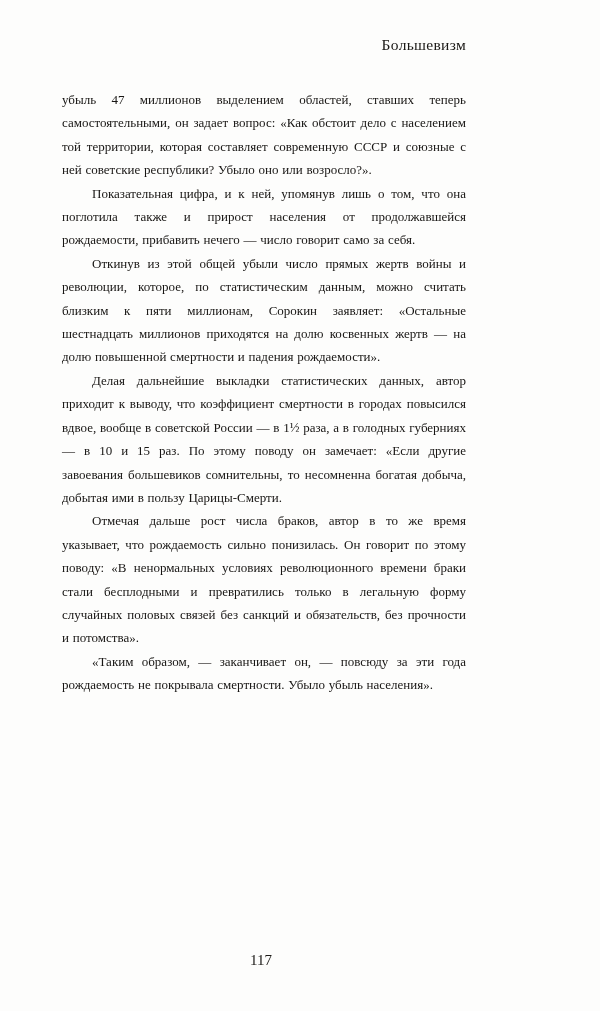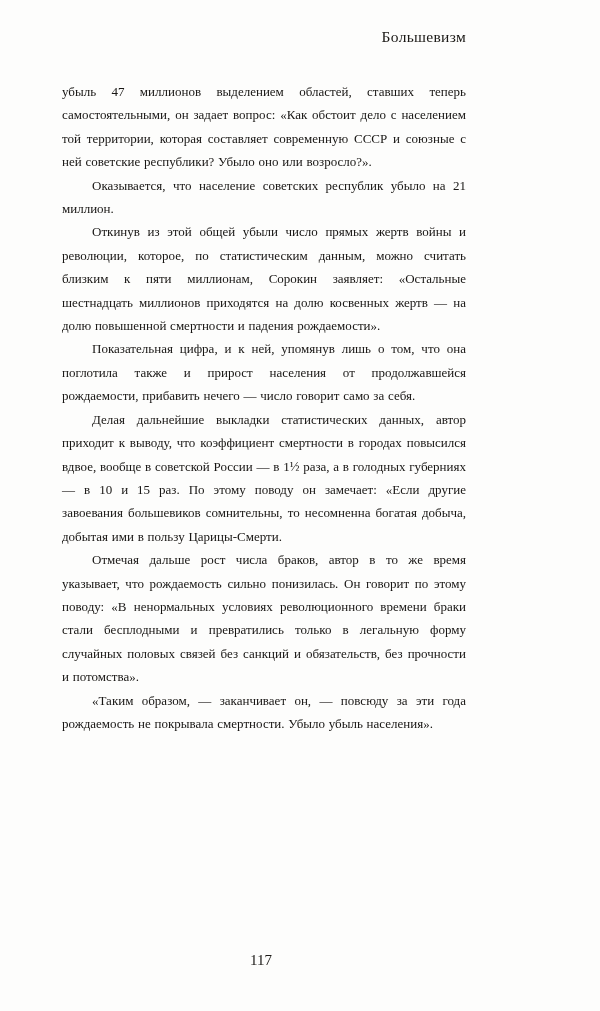--- a/index.html
+++ b/index.html
@@ -11,21 +11,21 @@
     height: 1011px;
     background: #fdfdfc;
     color: #171513;
     font-family: "Liberation Serif", "DejaVu Serif", serif;
     overflow: hidden;
   }
   .page {
     box-sizing: border-box;
     width: 522px;
     height: 1011px;
-    padding: 28px 56px 0 62px;
+    padding: 36px 56px 0 62px;
     position: relative;
   }
   .running-header {
     text-align: right;
     font-size: 15.5px;
     letter-spacing: 0.3px;
     color: #1b1916;
     margin: 0 0 34px 0;
   }
   .body-text {
@@ -54,22 +54,21 @@
   }
 </style>
 </head>
 <body>
 
 <div class="page">
   <div class="running-header">Большевизм</div>
 
   <div class="body-text">
       <p class="para" lang="ru">убыль 47 миллионов выделением областей, ставших теперь самостоятельными, он задает вопрос: «Как обстоит дело с населением той территории, которая составляет современную СССР и союзные с ней советские республики? Убыло оно или возросло?».</p>
-      <p class="para indent" lang="ru">Оказывается, что население советских республик убыло на 21 миллион.</p>
+      <p class="para indent" lang="ru">Показательная цифра, и к ней, упомянув лишь о том, что она поглотила также и прирост населения от продолжавшейся рождаемости, прибавить нечего — число говорит само за себя.</p>
       <p class="para indent" lang="ru">Откинув из этой общей убыли число прямых жертв войны и революции, которое, по статистическим данным, можно считать близким к пяти миллионам, Сорокин заявляет: «Остальные шестнадцать миллионов приходятся на долю косвенных жертв — на долю повышенной смертности и падения рождаемости».</p>
-      <p class="para indent" lang="ru">Показательная цифра, и к ней, упомянув лишь о том, что она поглотила также и прирост населения от продолжавшейся рождаемости, прибавить нечего — число говорит само за себя.</p>
       <p class="para indent" lang="ru">Делая дальнейшие выкладки статистических данных, автор приходит к выводу, что коэффициент смертности в городах повысился вдвое, вообще в советской России — в 1½ раза, а в голодных губерниях — в 10 и 15 раз. По этому поводу он замечает: «Если другие завоевания большевиков сомнительны, то несомненна богатая добыча, добытая ими в пользу Царицы-Смерти.</p>
       <p class="para indent" lang="ru">Отмечая дальше рост числа браков, автор в то же время указывает, что рождаемость сильно понизилась. Он говорит по этому поводу: «В ненормальных условиях революционного времени браки стали бесплодными и превратились только в легальную форму случайных половых связей без санкций и обязательств, без прочности и потомства».</p>
       <p class="para indent" lang="ru">«Таким образом, — заканчивает он, — повсюду за эти года рождаемость не покрывала смертности. Убыло убыль населения».</p>
     </div>
 
   <div class="page-number">117</div>
 </div>
 
 </body></html>

